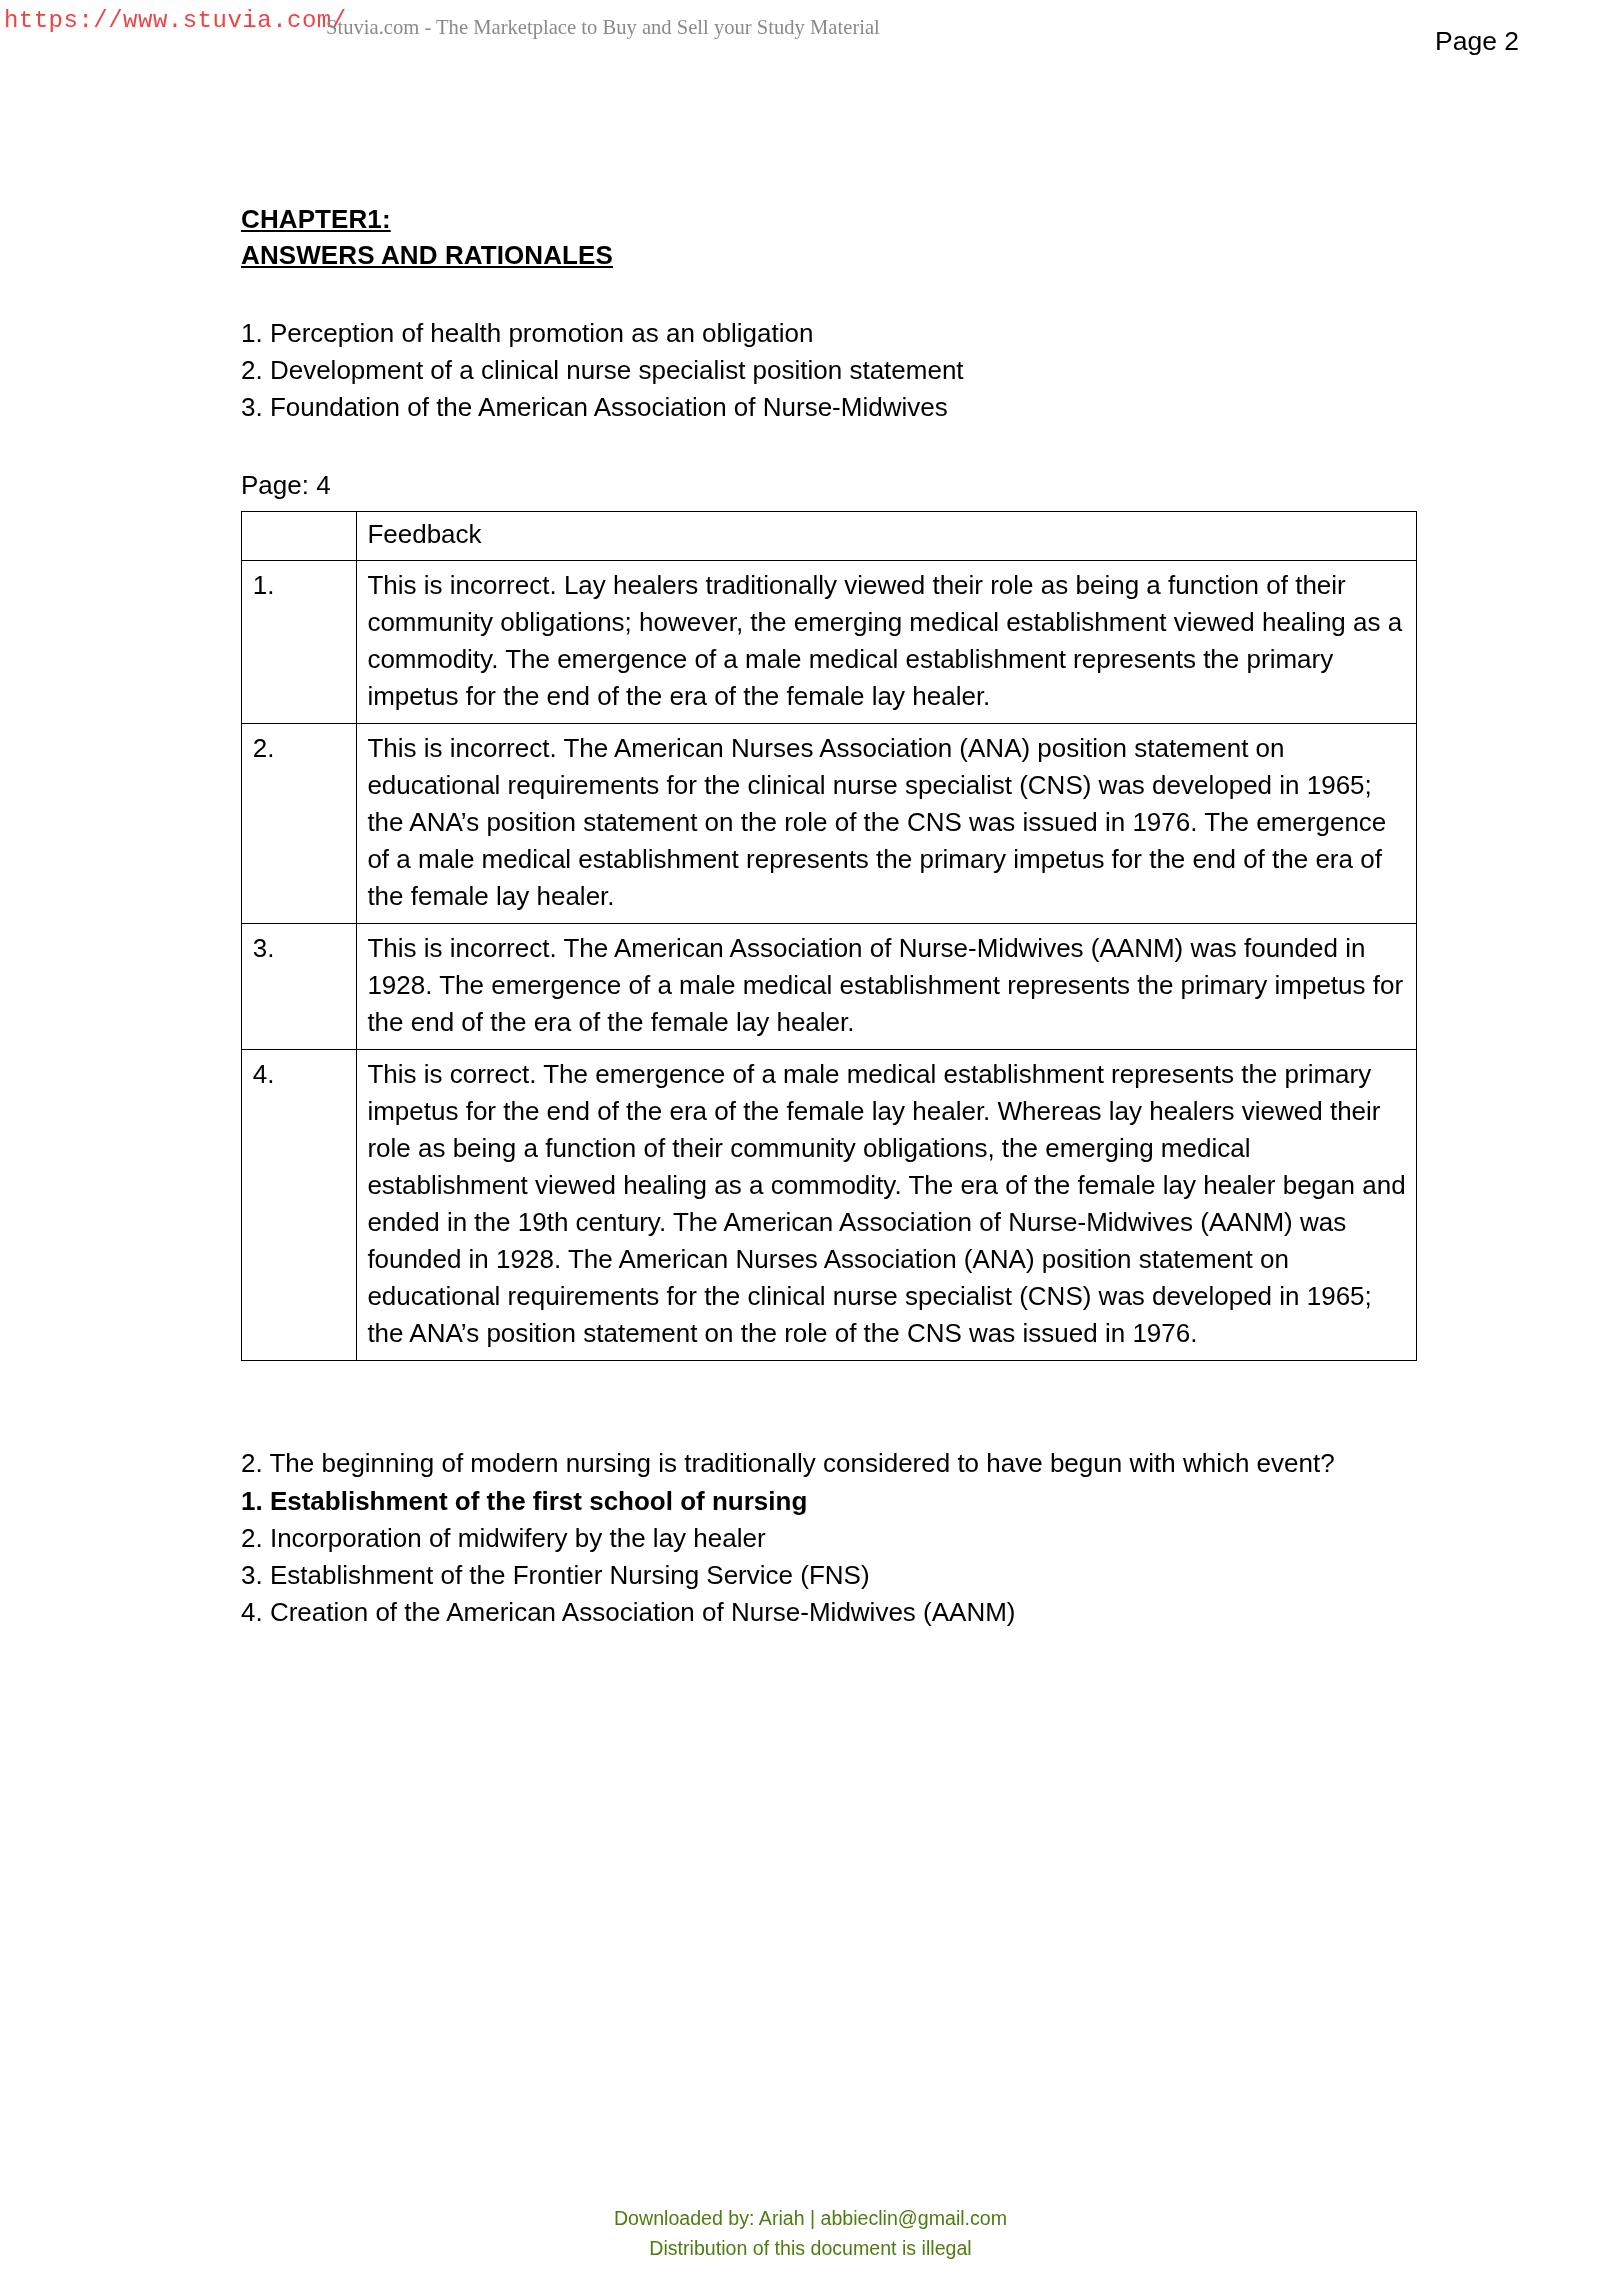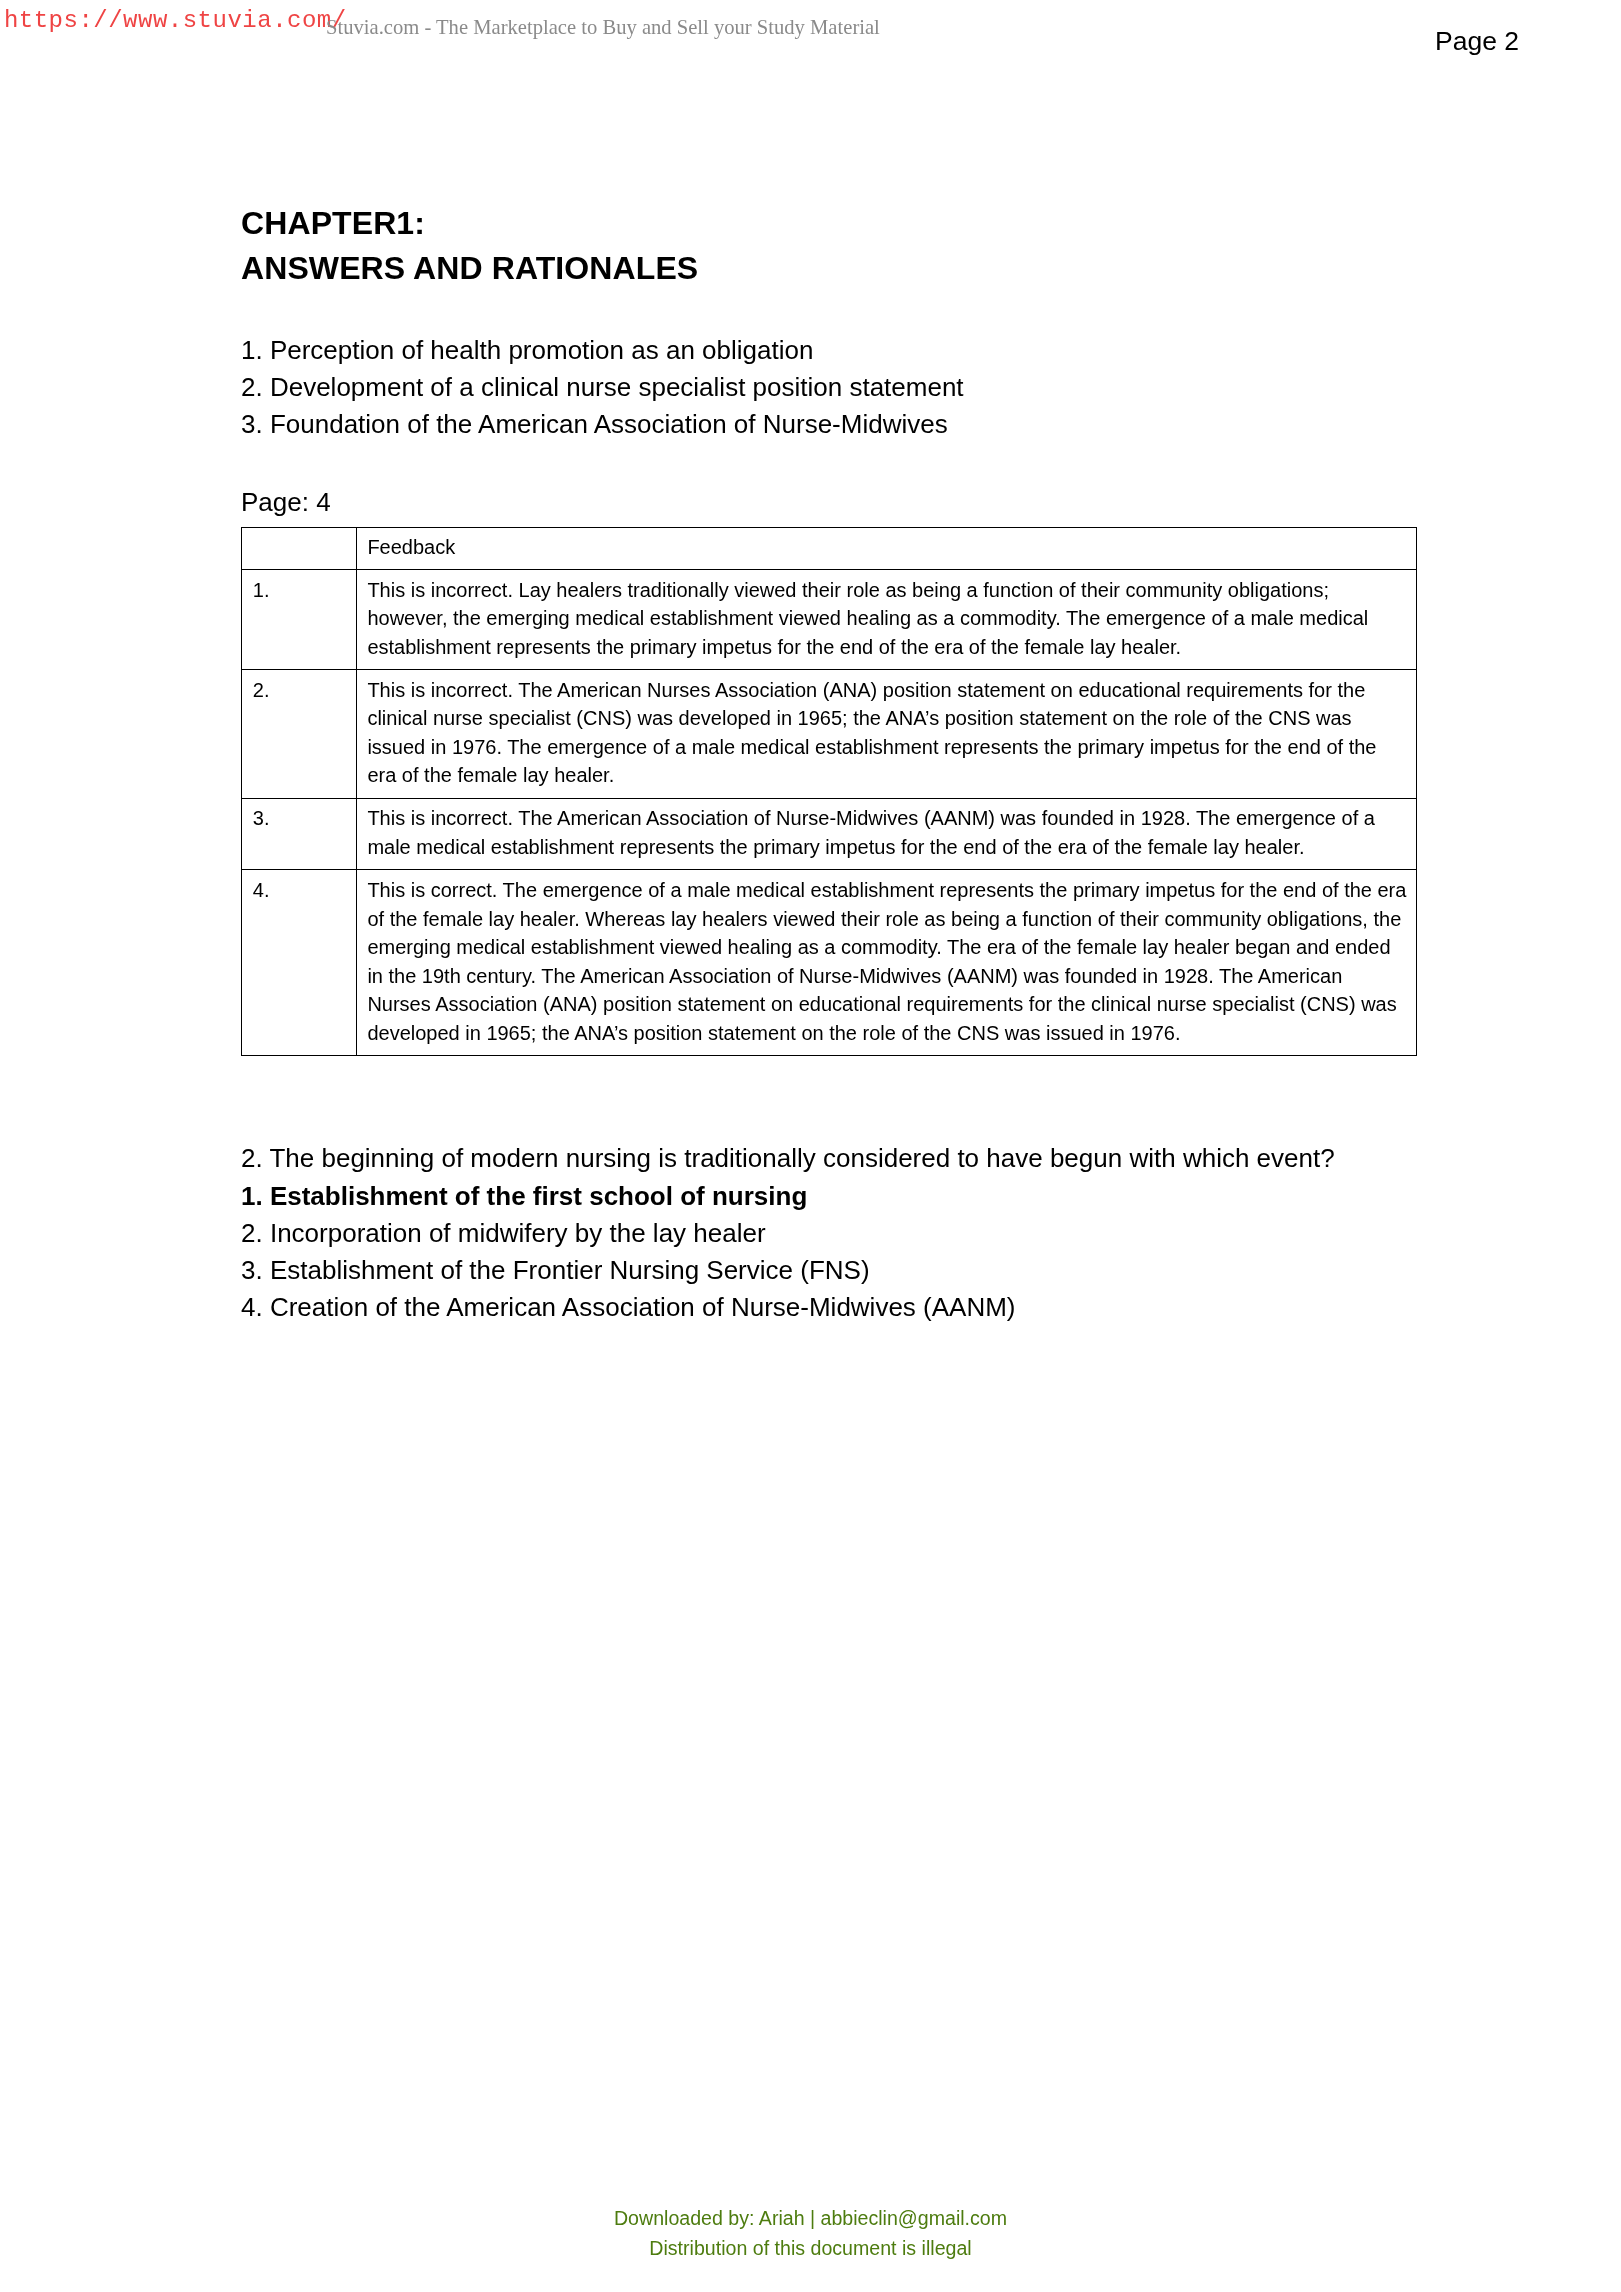--- a/index.html
+++ b/index.html
@@ -58,23 +58,24 @@
     position: absolute;
     left: 241px;
     top: 201px;
     width: 1166px;
     font-size: 26px;
     line-height: 1.40;
   }
 
   .heading {
     font-weight: bold;
-    font-size: 32px;
+    font-size: 26px;
     line-height: 1.40;
     letter-spacing: 0.1px;
+    text-decoration: underline;
   }
 
   .spacer-lg { height: 41px; }
 
   .q-stem {
     padding-left: 25.5px;
     text-indent: -25.5px;
     margin-left: 15.7px;
     line-height: 1.45;
   }
@@ -99,21 +100,21 @@
   table.feedback {
     border-collapse: collapse;
     width: 1176px;
     margin-top: 6.9px;
     table-layout: fixed;
   }
   table.feedback td {
     border: 1.5px solid #000000;
     vertical-align: top;
     padding: 5.9px 8.8px 7.8px 10.8px;
-    font-size: 20px;
+    font-size: 26px;
     line-height: 1.425;
   }
   table.feedback td.num {
     width: 94px;
   }
   table.feedback tr.header td {
     padding-top: 4.9px;
     padding-bottom: 6.9px;
   }
 

